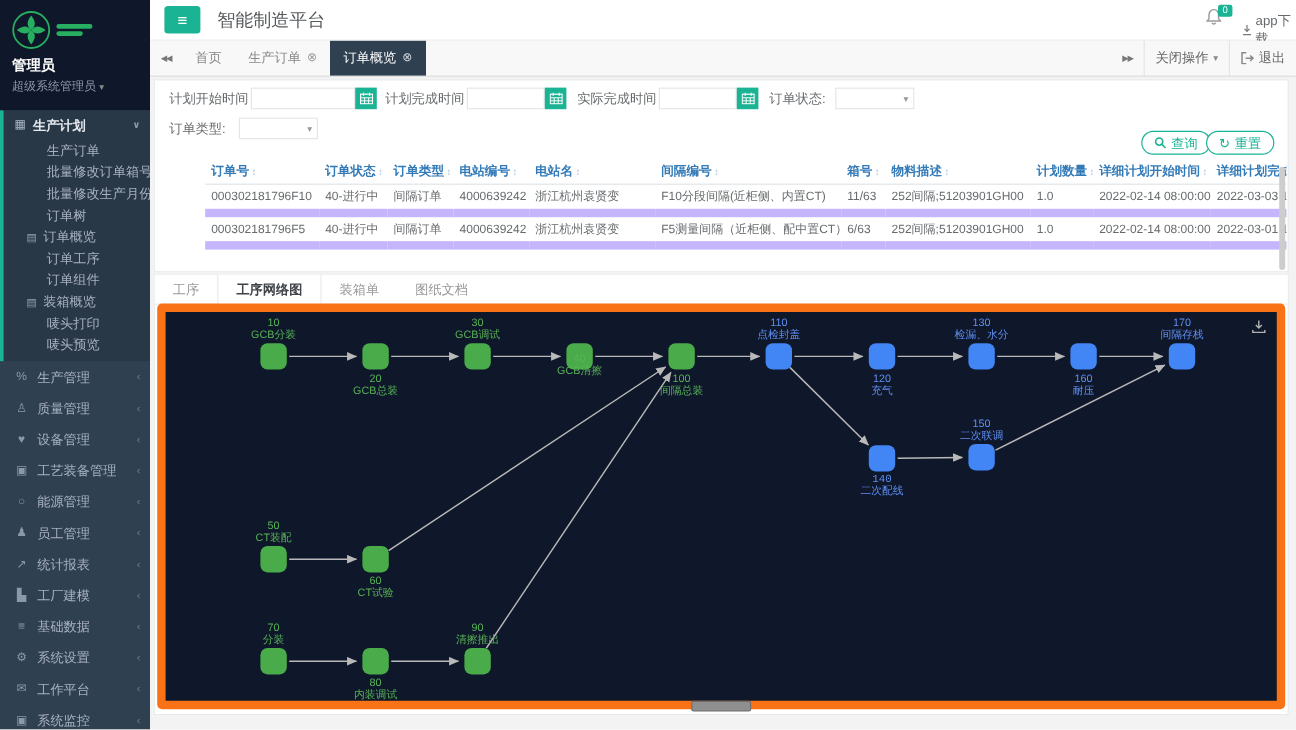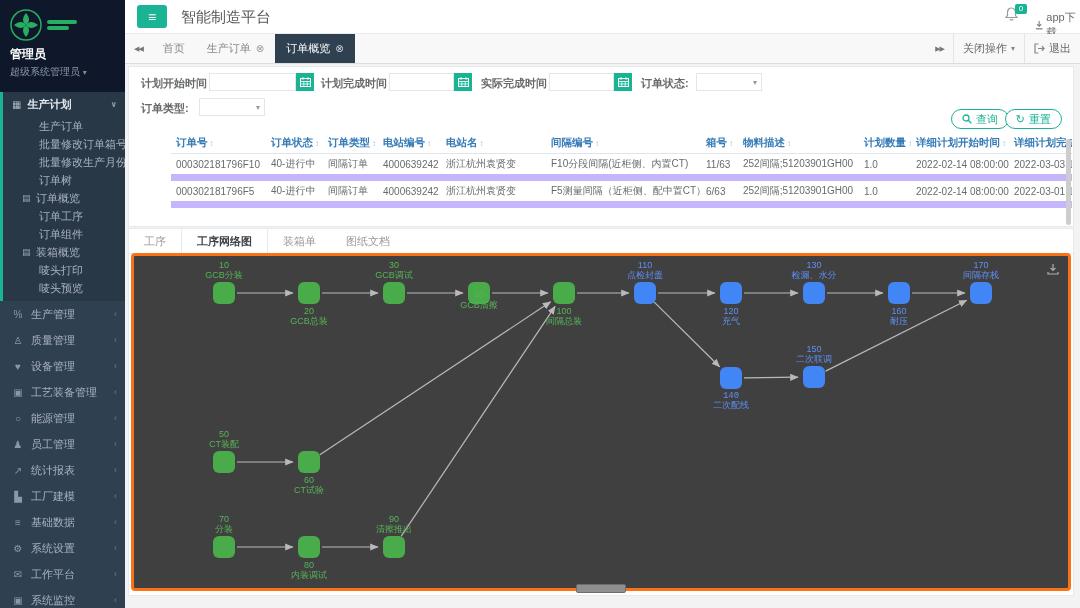--- a/index.html
+++ b/index.html
@@ -38,39 +38,39 @@
   .arrows{font-size:7px;letter-spacing:-1px;color:#777;}
   .tab{display:flex;align-items:center;padding:0 11px;font-size:11px;color:#888;gap:5px;cursor:pointer;}
   .tab.active{background:#2f4050;color:#fff;}
   .tclose{font-size:10px;color:#9a9a9a;}
   .tab.active .tclose{color:#cdd5dd;}
   .tbspacer{flex:1;}
   .caret{font-size:8px;color:#888;}
 
   
   .panel-top{position:absolute;left:128px;top:66px;width:946px;height:161px;background:#fff;border:1px solid #e7eaec;box-sizing:border-box;}
-  .flabel{position:absolute;font-size:11px;color:#676a6c;line-height:20px;white-space:nowrap;font-weight:bold;}
+  .flabel{position:absolute;font-size:11px;color:#676a6c;line-height:20px;white-space:nowrap;}
   .finput{position:absolute;height:18px;border:1px solid #e5e6e7;background:#fff;box-sizing:border-box;font-size:10px;padding:0 3px;color:#676a6c;}
   .calbtn{position:absolute;width:18px;height:18px;background:#1ab394;display:flex;align-items:center;justify-content:center;cursor:pointer;}
   .fselect{position:absolute;height:18px;border:1px solid #e5e6e7;background:#fff;box-sizing:border-box;cursor:pointer;}
   .fselect .caret{position:absolute;right:4px;top:4px;color:#999;}
   .btn{position:absolute;height:20px;border:1px solid #1ab394;color:#1ab394;background:#fff;border-radius:11px;font-size:11px;display:flex;align-items:center;gap:4px;padding:0 10px;cursor:pointer;box-sizing:border-box;}
   .twrap{position:absolute;left:1px;right:1px;top:66px;height:93px;overflow:hidden;padding-left:41px;}
   table.grid{width:100%;border-collapse:collapse;table-layout:fixed;}
   table.grid th{color:#337ab7;font-size:10.5px;font-weight:bold;text-align:left;padding:3px 5px;border-bottom:1px solid #dfe5ea;white-space:nowrap;overflow:hidden;cursor:pointer;}
   table.grid td{font-size:10px;color:#676a6c;padding:3px 5px;border-bottom:7px solid #c4b5fd;white-space:nowrap;overflow:hidden;}
   .sort{font-size:8px;color:#a9c3da;margin-left:2px;}
   .scroll-v{position:absolute;right:2px;top:72px;width:5px;height:86px;background:#cdcdcd;border-radius:3px;cursor:pointer;}
 
   
   .panel-bottom{position:absolute;left:128px;top:228px;width:946px;height:368px;background:#fff;border:1px solid #e7eaec;box-sizing:border-box;}
   .subtabs{display:flex;height:24px;border-bottom:1px solid #e7eaec;background:#fff;}
   .stab{padding:0 15px;font-size:11px;color:#999;display:flex;align-items:center;cursor:pointer;}
   .stab.active{color:#404448;font-weight:bold;border-left:1px solid #e7eaec;border-right:1px solid #e7eaec;background:#fff;}
-  .diagram{position:absolute;left:2px;right:2px;top:24px;bottom:4px;border:3px solid #f97316;border-radius:4px;overflow:hidden;background:#404040;}
+  .diagram{position:absolute;left:2px;right:2px;top:24px;bottom:4px;border:7px solid #f97316;border-radius:4px;overflow:hidden;background:#0f172a;}
   .edges{position:absolute;left:0;top:0;}
   .node{position:absolute;width:22px;height:22px;border-radius:6px;cursor:pointer;}
   .nlabel{position:absolute;width:120px;text-align:center;font-size:9px;line-height:10px;pointer-events:none;}
   .dlicon{position:absolute;right:9px;top:5px;cursor:pointer;}
   .hscroll{position:absolute;left:447px;top:355px;width:50px;height:9px;background:#8f8f8f;border:1px solid #6e6e6e;border-radius:2px;cursor:pointer;box-sizing:border-box;}
 </style>
 </head>
 <body>
 
 <div id="root">

